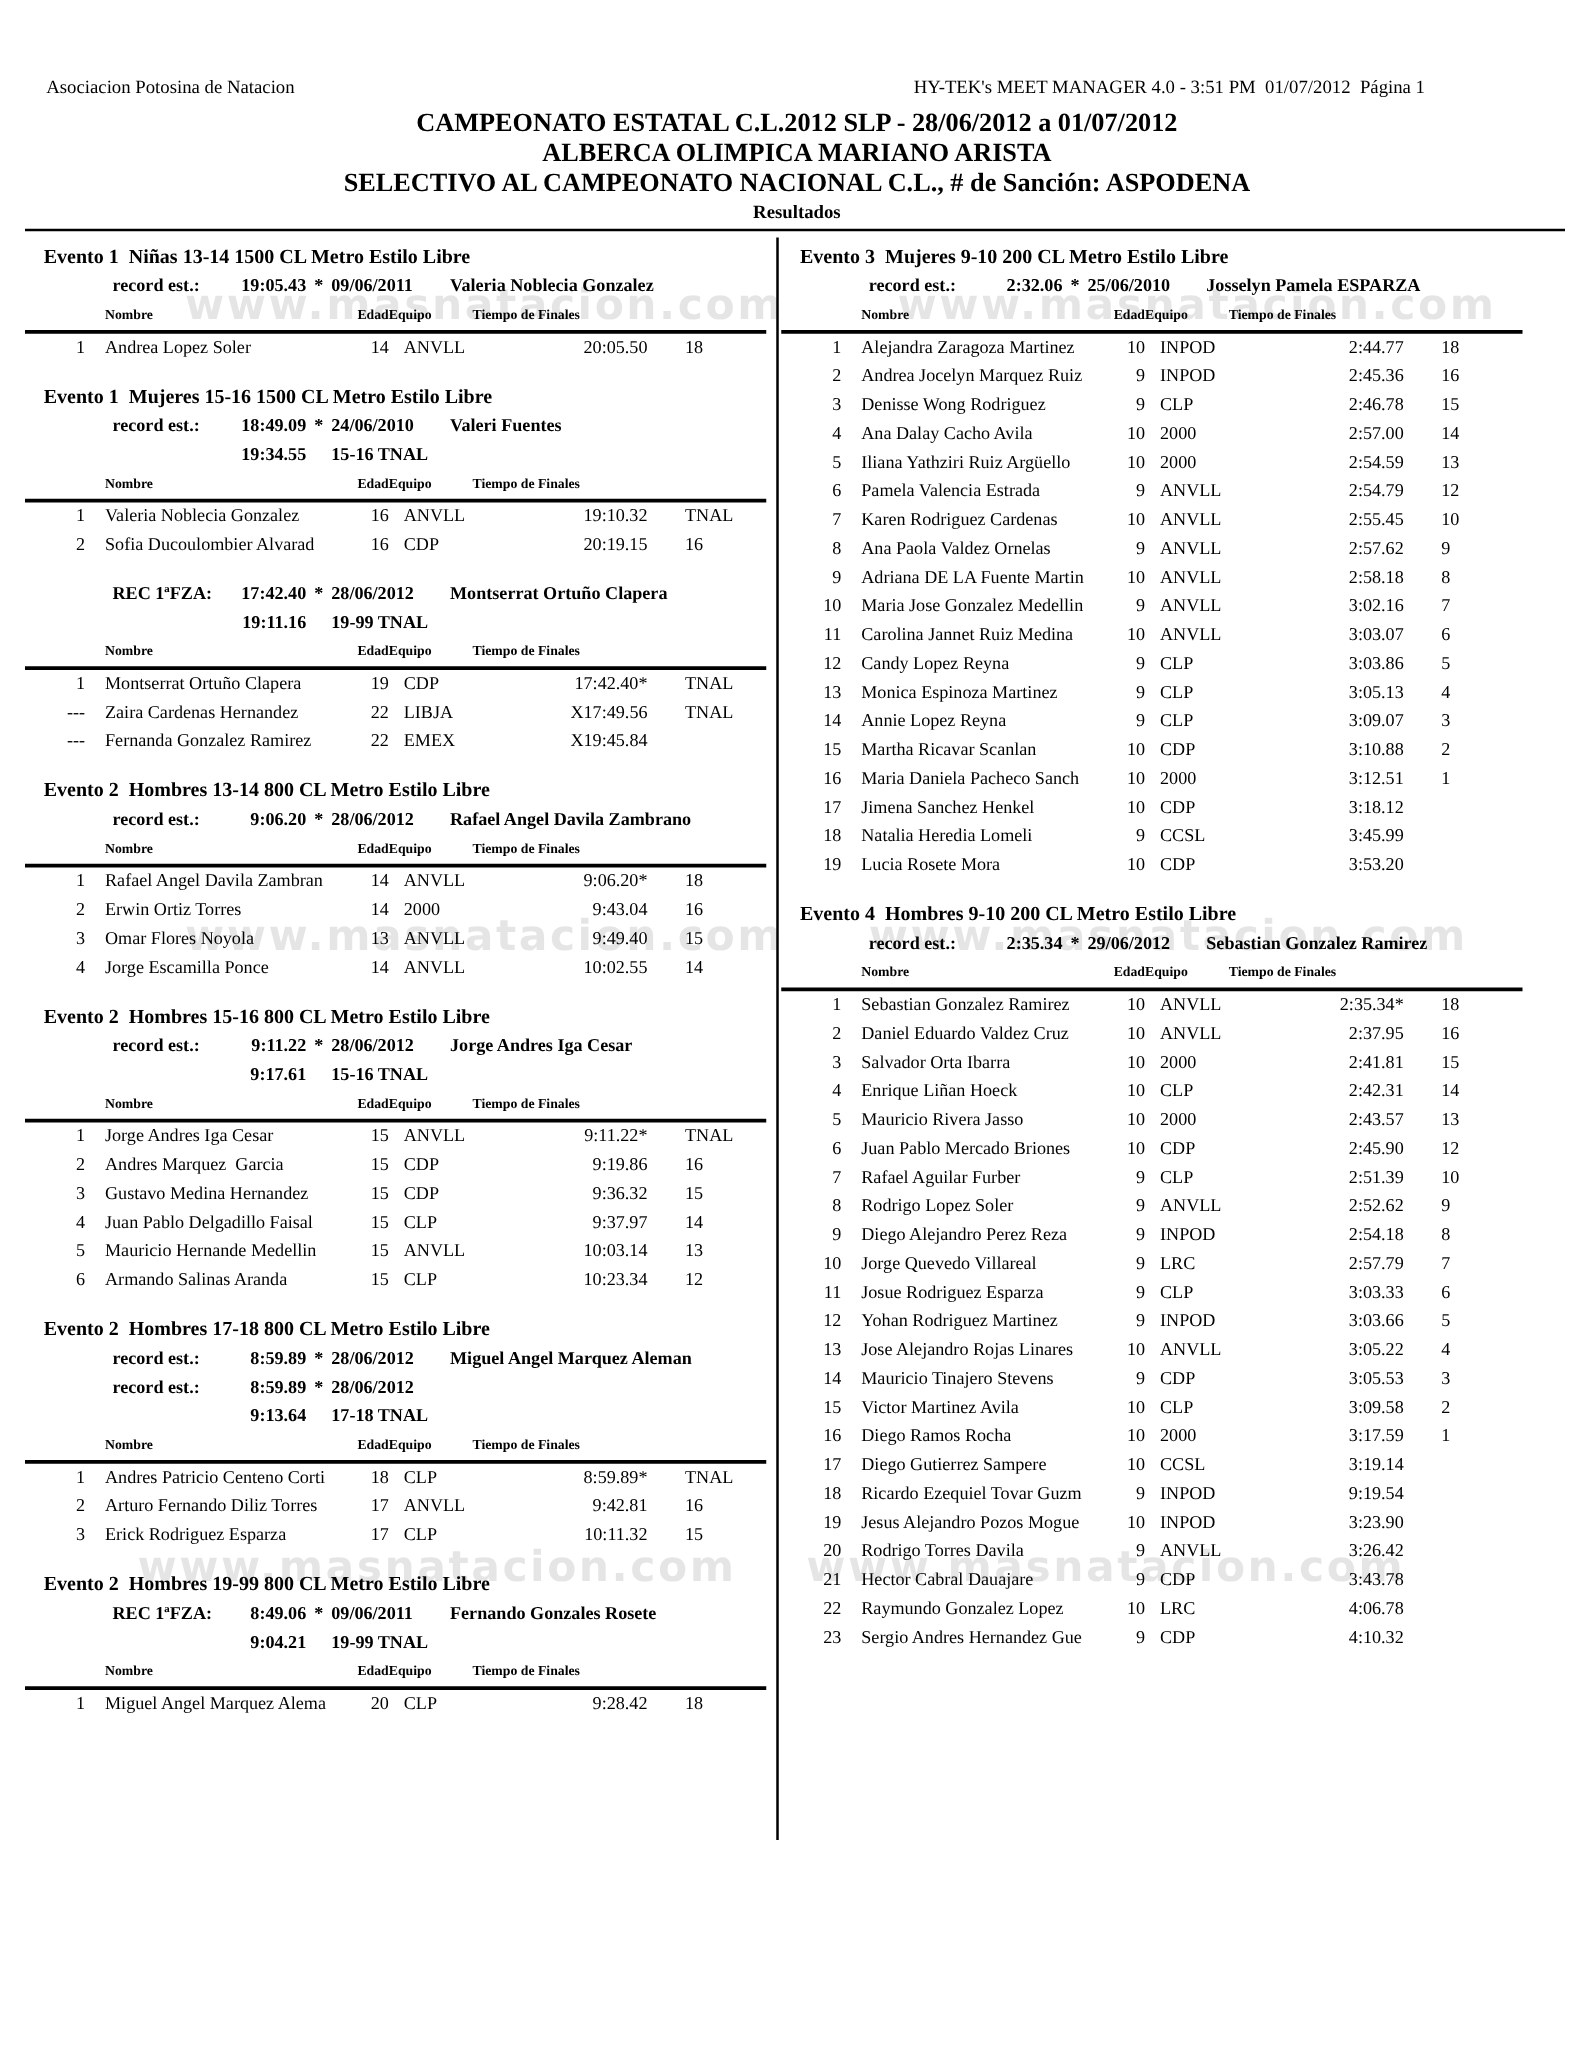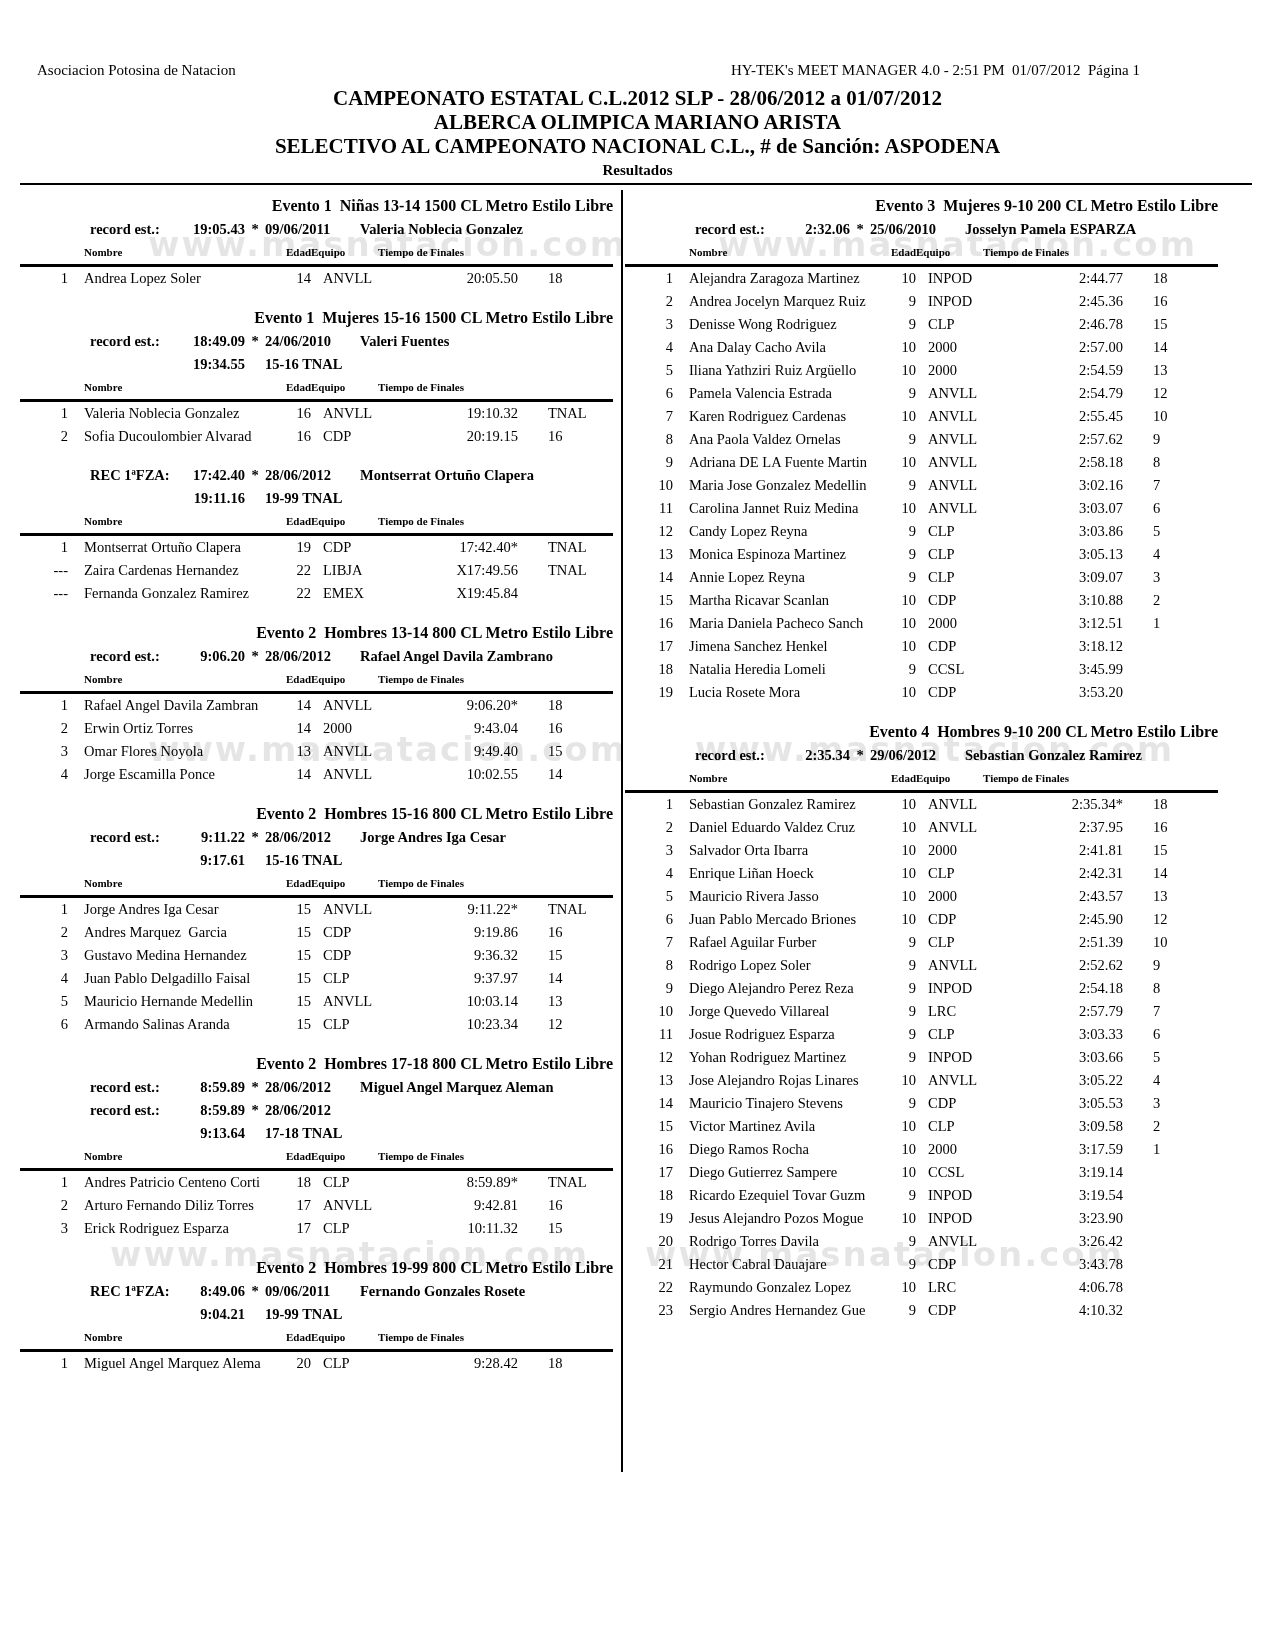--- a/index.html
+++ b/index.html
@@ -11,21 +11,21 @@
   .titles .t{font-weight:bold;font-size:21px;line-height:24px;white-space:pre;text-align:center;}
   .results{font-weight:bold;font-size:15px;line-height:22px;margin-top:1px;}
   .rule{position:absolute;top:183px;left:20px;width:1232px;height:0;
         border-top:2px solid #000;}
   .divider{position:absolute;top:190px;left:621px;width:2px;height:1282px;background:#000;}
   .cols{position:absolute;top:194px;left:35px;width:1205px;}
   .col{position:absolute;top:0;width:578px;}
   #col-left{left:0;}
   #col-right{left:605px;}
   .section{margin-bottom:16px;}
-  .ev-title{font-weight:bold;font-size:16px;line-height:24px;white-space:pre;text-align:right;}
+  .ev-title{font-weight:bold;font-size:16px;line-height:24px;white-space:pre;}
   .rec{display:grid;grid-template-columns:55px 92px 63px 20px 95px auto;
        font-weight:bold;font-size:14.5px;line-height:23px;white-space:pre;}
   .rc-time{text-align:right;}
   .rc-star{text-align:center;}
   .thead{display:grid;grid-template-columns:33px 215px 28px 92px 115px 60px;
          font-weight:bold;font-size:11px;line-height:22px;
          border-bottom:3px solid #000;padding-bottom:1px;
          margin-left:-15px;padding-left:15px;}
   .h-name{padding-left:16px;}
   .h-age{text-align:right;}
@@ -48,21 +48,21 @@
   .wm.p5{left:110px;top:1234px;}
   .wm.p6{left:645px;top:1234px;}
 </style>
 </head>
 <body>
 
 <div class="page">
 
   <div class="topbar">
     <span>Asociacion Potosina de Natacion</span>
-    <span>HY-TEK's MEET MANAGER 4.0 - 2:51 PM  01/07/2012  Página 1</span>
+    <span>HY-TEK's MEET MANAGER 4.0 - 3:51 PM  01/07/2012  Página 1</span>
   </div>
 
   <div class="titles">
     <div class="t">CAMPEONATO ESTATAL C.L.2012 SLP - 28/06/2012 a 01/07/2012</div>
     <div class="t">ALBERCA OLIMPICA MARIANO ARISTA</div>
     <div class="t">SELECTIVO AL CAMPEONATO NACIONAL C.L., # de Sanción: ASPODENA</div>
     <div class="results">Resultados</div>
   </div>
 
   <div class="rule"></div>
@@ -630,21 +630,21 @@
             <span class="c-age">10</span>
             <span class="c-team">CCSL</span>
             <span class="c-time">3:19.14</span>
             <span class="c-pts"></span>
           </div>
           <div class="trow">
             <span class="c-place">18</span>
             <span class="c-name">Ricardo Ezequiel Tovar Guzm</span>
             <span class="c-age">9</span>
             <span class="c-team">INPOD</span>
-            <span class="c-time">3:19.54</span>
+            <span class="c-time">9:19.54</span>
             <span class="c-pts"></span>
           </div>
           <div class="trow">
             <span class="c-place">19</span>
             <span class="c-name">Jesus Alejandro Pozos Mogue</span>
             <span class="c-age">10</span>
             <span class="c-team">INPOD</span>
             <span class="c-time">3:23.90</span>
             <span class="c-pts"></span>
           </div>

